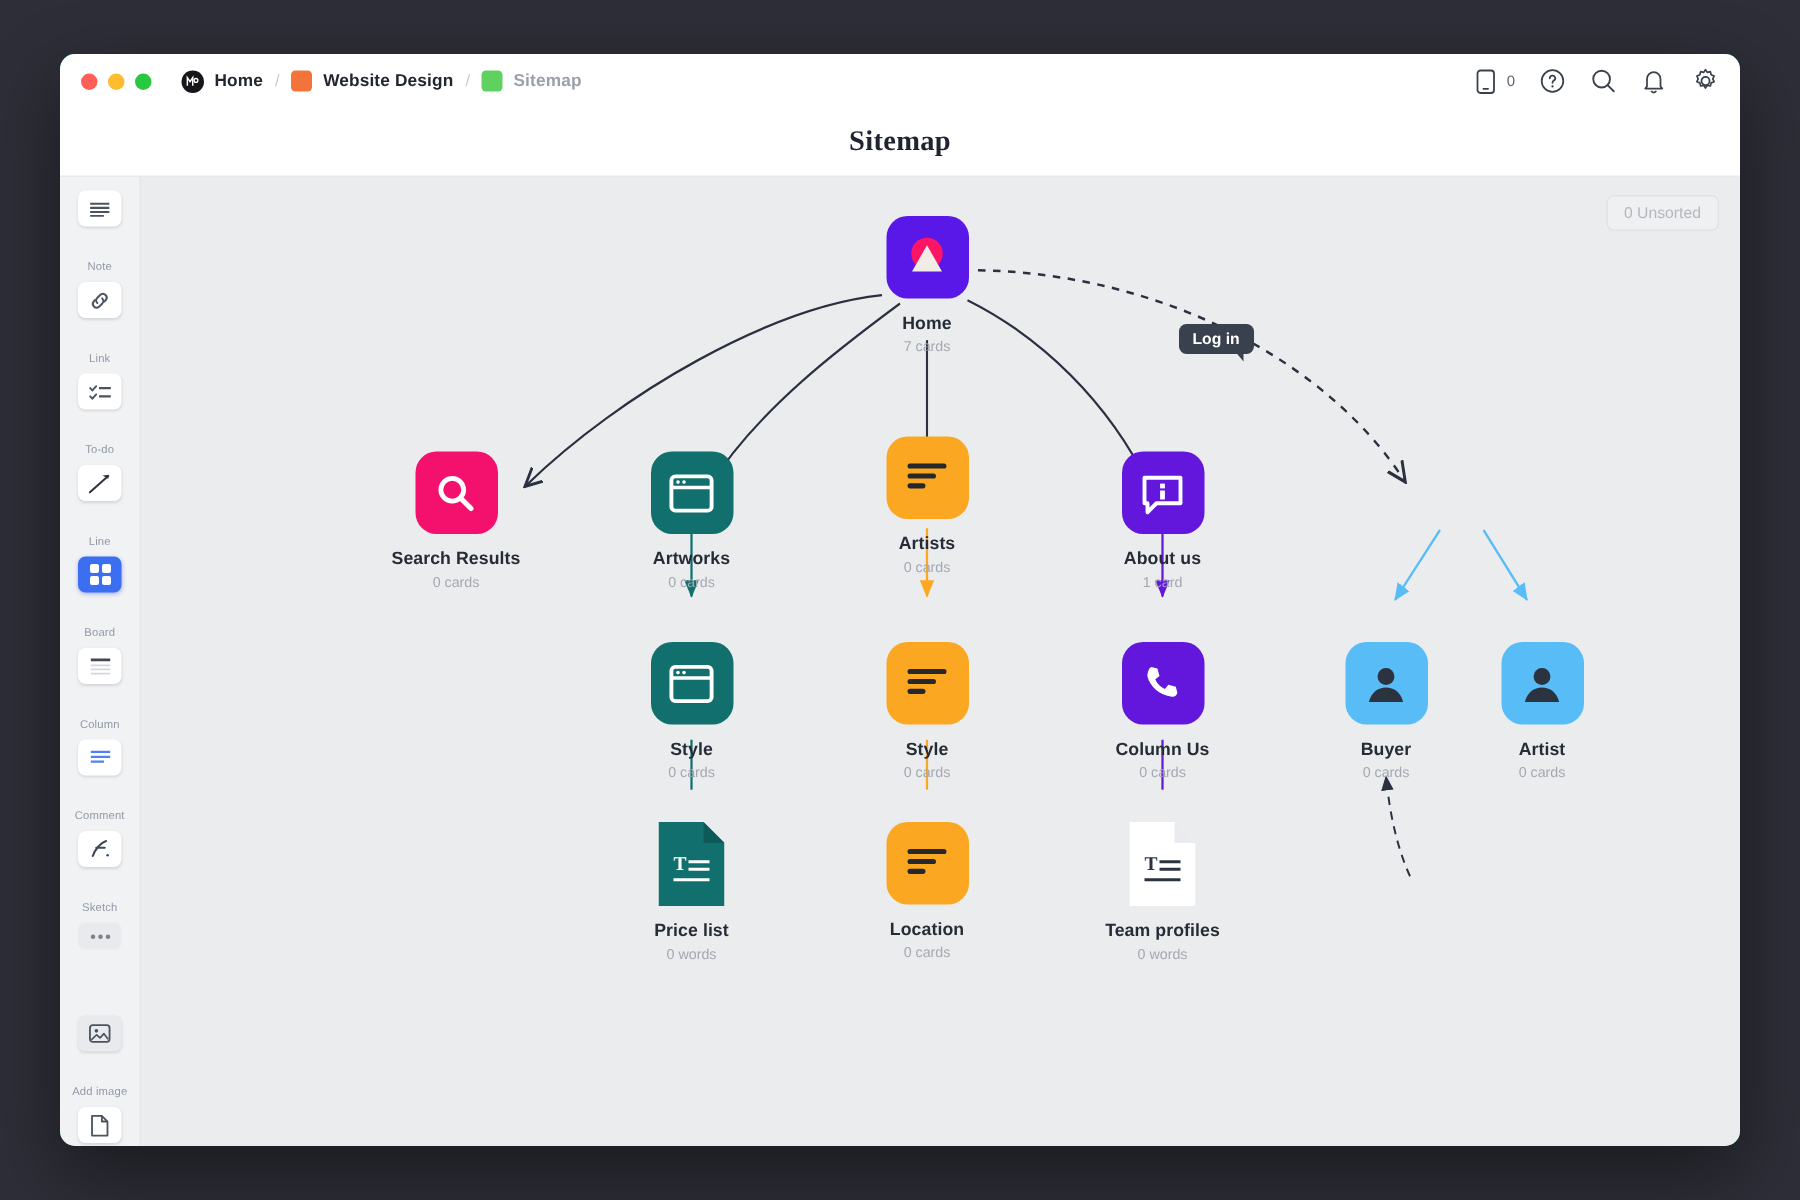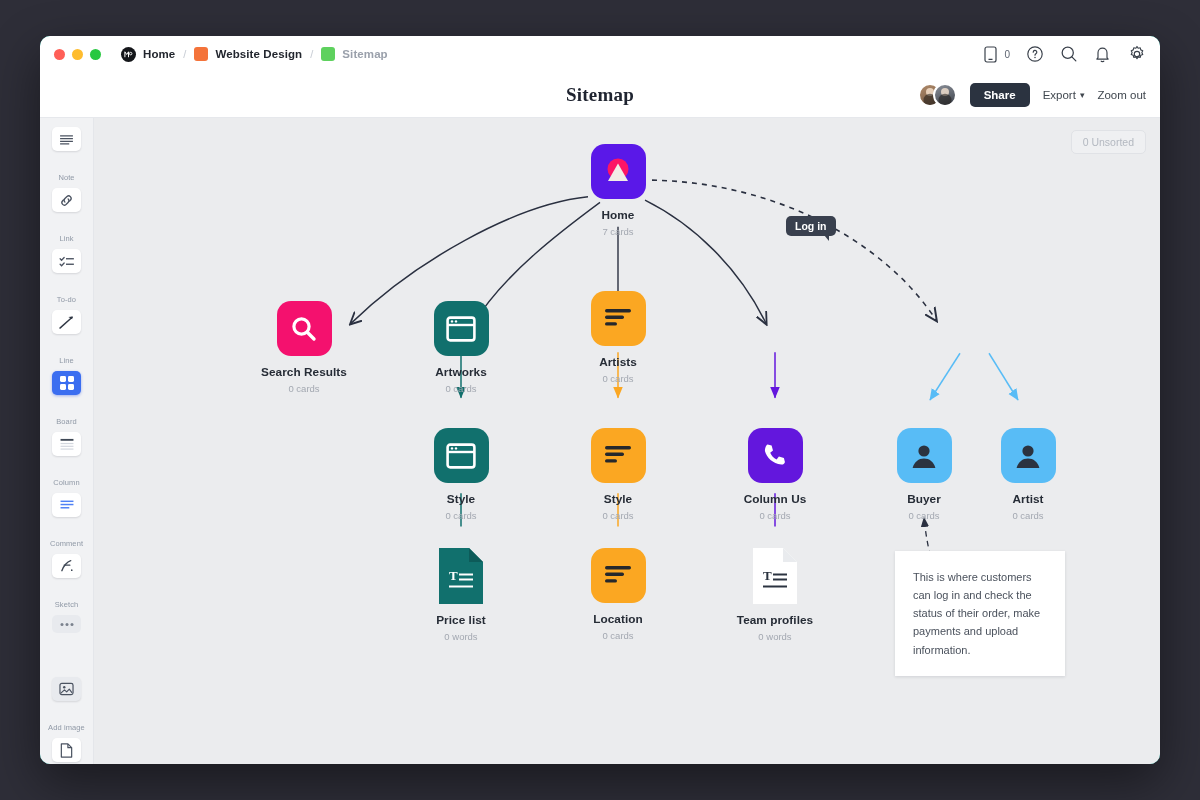--- a/index.html
+++ b/index.html
@@ -233,32 +233,20 @@
         <svg width="18" height="18" viewBox="0 0 20 20">
               <circle cx="10" cy="10" r="3" stroke="#3a414b" stroke-width="1.3" fill="none"></circle>
               <path d="M10 1.6l1.3 2 2.3-.5.6 2.3 2.2.9-1 2.1 1 2.1-2.2.9-.6 2.3-2.3-.5-1.3 2-1.3-2-2.3.5-.6-2.3-2.2-.9 1-2.1-1-2.1 2.2-.9.6-2.3 2.3.5z" stroke="#3a414b" stroke-width="1.25" fill="none" stroke-linejoin="round"></path>
             </svg>
       </span>
     </div>
   </div>
 
   <div class="header">
     <div class="doc-title">Sitemap</div>
-    <div class="header-right">
-      <div class="avatars">
-        <div class="avatar a1"></div>
-        <div class="avatar a2"></div>
-      </div>
-      <button class="share-btn">Share</button>
-      <span class="hdr-link">
-        <span>Export</span>
-        <span style="font-size:9px;">▾</span>
-      </span>
-      <span class="hdr-link">Zoom out</span>
-    </div>
   </div>
 
   <div class="body">
 
     <div class="sidebar">
 
       <div class="tool">
         <div class="tool-box">
           <svg width="15" height="11" viewBox="0 0 16 12">
                 <line x1="1" y1="2" x2="15" y2="2" stroke="#4b5361" stroke-width="1.5"></line>
@@ -501,20 +489,31 @@
           <svg width="28" height="24" viewBox="0 0 28 24">
                 <rect x="1" y="2" width="26" height="3.4" rx="1.7" fill="#25282c"></rect>
                 <rect x="1" y="8.6" width="19" height="3.4" rx="1.7" fill="#25282c"></rect>
                 <rect x="1" y="15.2" width="12" height="3.4" rx="1.7" fill="#25282c"></rect>
               </svg>
         </div>
         <div class="title">Artists</div>
         <div class="meta">0 cards</div>
       </div>
 
+      <div class="node" style="left:681px; top:183px;">
+        <div class="tile" style="background:#6317dd;">
+          <svg width="30" height="30" viewBox="0 0 30 30">
+                <path d="M3 4.5h24v17H11l-6 6v-6H3z" stroke="#fff" stroke-width="2.6" fill="none" stroke-linejoin="round"></path>
+                <rect x="13.4" y="8.4" width="3.2" height="3.2" fill="#fff"></rect>
+                <rect x="13.4" y="13" width="3.2" height="6" fill="#fff"></rect>
+              </svg>
+        </div>
+        <div class="title">About us</div>
+        <div class="meta">1 card</div>
+      </div>
 
 
       <div class="node" style="left:367px; top:310px;">
         <div class="tile" style="background:#11706d;">
           <svg width="30" height="26" viewBox="0 0 30 26">
                 <rect x="1.6" y="1.6" width="26.8" height="22.8" rx="2.6" stroke="#fff" stroke-width="2.6" fill="none"></rect>
                 <line x1="1.6" y1="9" x2="28.4" y2="9" stroke="#fff" stroke-width="2.4"></line>
                 <circle cx="6" cy="5.4" r="1.2" fill="#fff"></circle>
                 <circle cx="10" cy="5.4" r="1.2" fill="#fff"></circle>
               </svg>
@@ -602,18 +601,17 @@
                 <text x="10" y="32" font-family="Liberation Serif, serif" font-size="13" font-weight="700" fill="#2b3340">T</text>
                 <line x1="20" y1="26.5" x2="34" y2="26.5" stroke="#2b3340" stroke-width="2"></line>
                 <line x1="20" y1="31.5" x2="34" y2="31.5" stroke="#2b3340" stroke-width="2"></line>
                 <line x1="10" y1="38.5" x2="34" y2="38.5" stroke="#2b3340" stroke-width="2"></line>
               </svg>
         </div>
         <div class="title">Team profiles</div>
         <div class="meta">0 words</div>
       </div>
 
-      <div class="sticky" style="left:801px; top:433px;">This is where customers can log in and check the status of their order, make payments and upload information.</div>
 
     </div>
   </div>
 </div>
 </div>
 
 </body></html>

